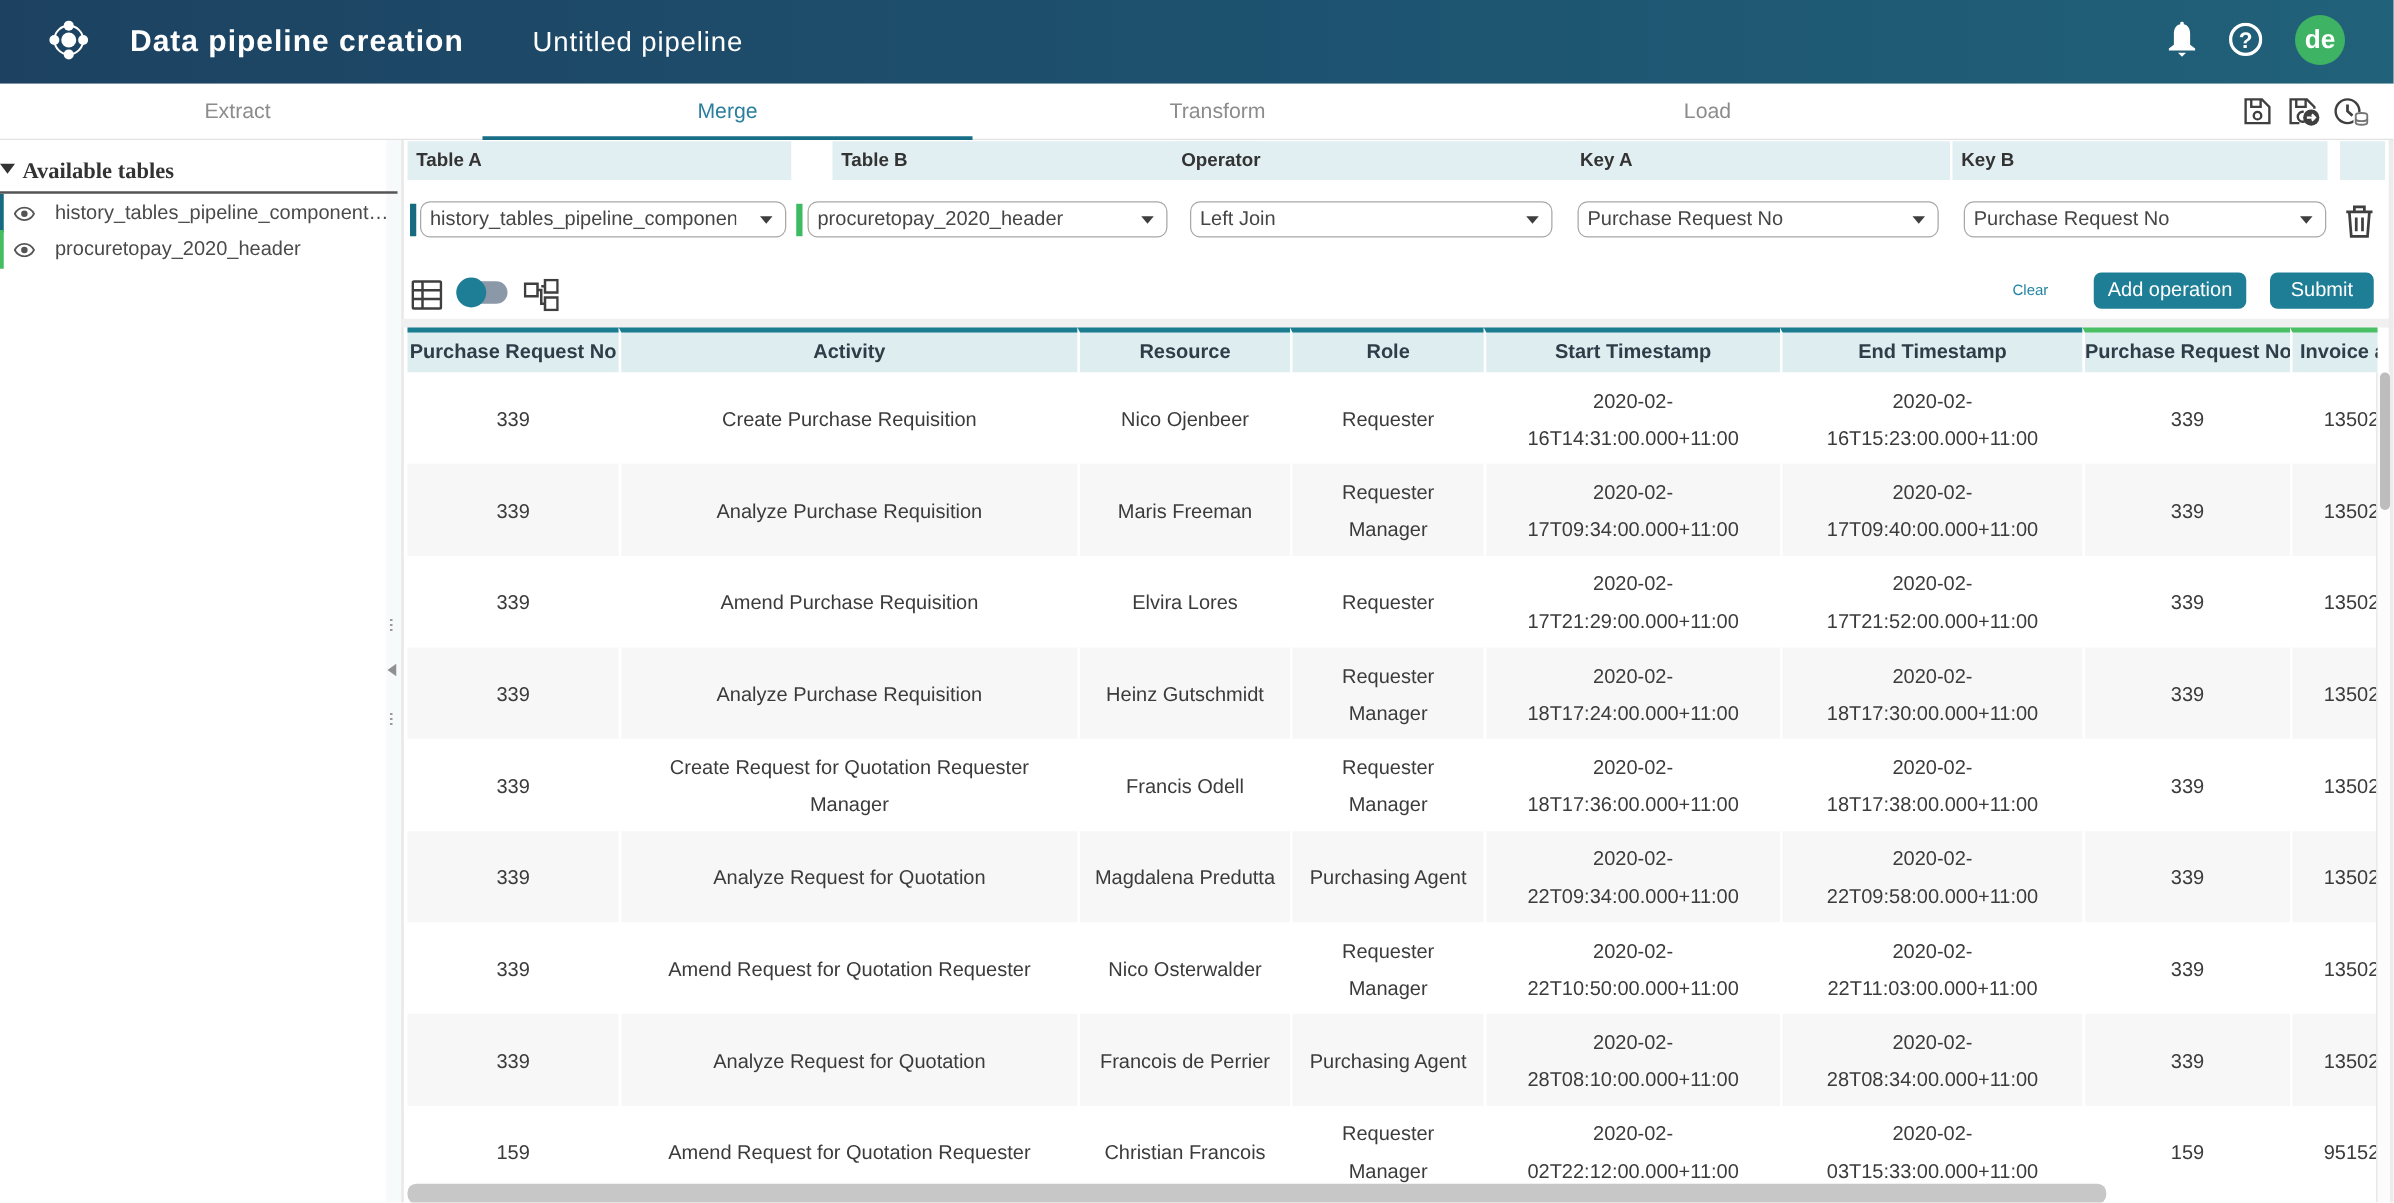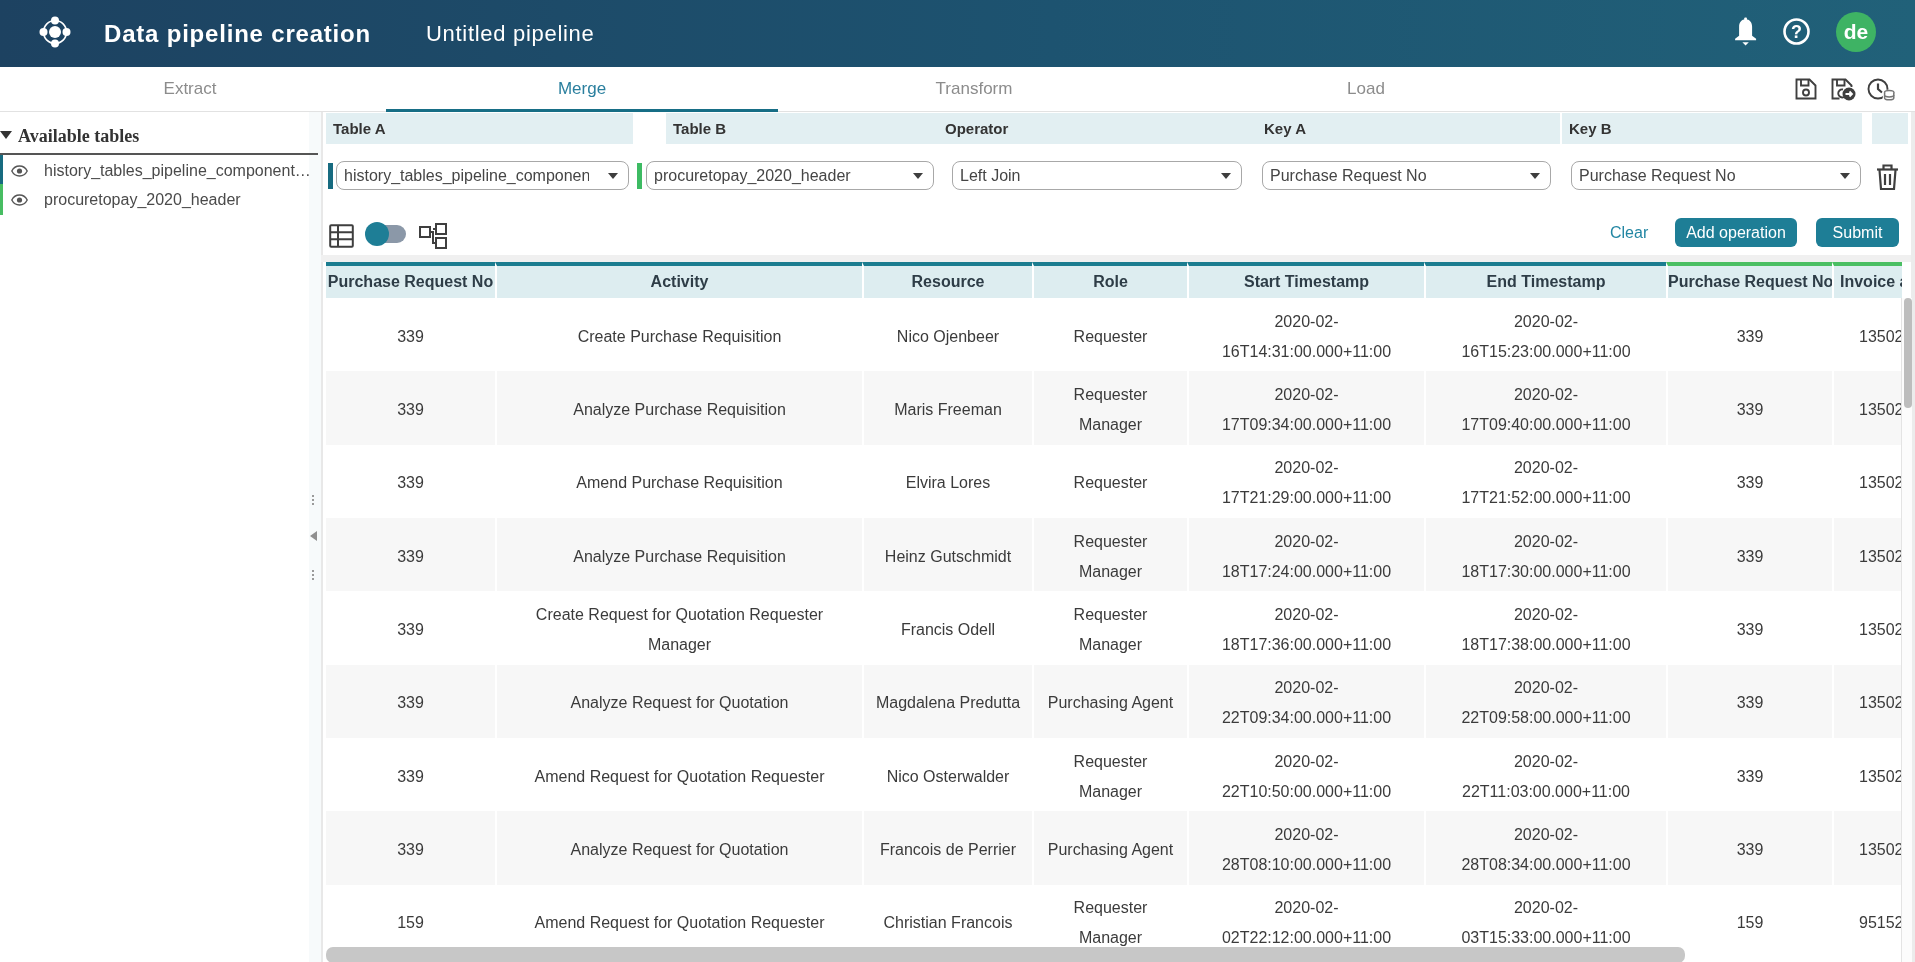--- a/index.html
+++ b/index.html
@@ -61,21 +61,21 @@
     white-space:nowrap; overflow:hidden; }
   .vbar { position:absolute; top:163px; width:5px; height:26px; }
   .selbox .txt { position:absolute; left:7px; top:0; right:24px; overflow:hidden; }
   .selbox .caret { position:absolute; right:10px; top:11px; width:0; height:0;
     border-left:5.5px solid transparent; border-right:5.5px solid transparent;
     border-top:6.5px solid #3e3e3e; }
 
   
   .btn { top:218px; height:29px; background:#1e7e96; color:#fff; font-size:16px;
     text-align:center; line-height:29px; border-radius:6px; }
-  .clear { top:218px; line-height:29px; font-size:16px; color:#2286a3; }
+  .clear { top:218px; line-height:29px; font-size:12px; color:#2286a3; }
   .graygap { left:321px; top:255px; width:1594px; height:7px; background:#f0f0f0; }
 
   
   table.grid { position:absolute; left:326px; top:262px; width:1576px;
     border-collapse:separate; border-spacing:0; table-layout:fixed; }
   table.grid th { background:#ddedf0; border-top:4px solid #1b7d90;
     font-size:16px; font-weight:bold; color:#2e3d47; height:36px;
     text-align:center; padding:0; white-space:nowrap; overflow:hidden; }
   table.grid th.g { border-top-color:#4abf63; }
   table.grid td { font-size:16px; color:#3b3b3b; text-align:center;

